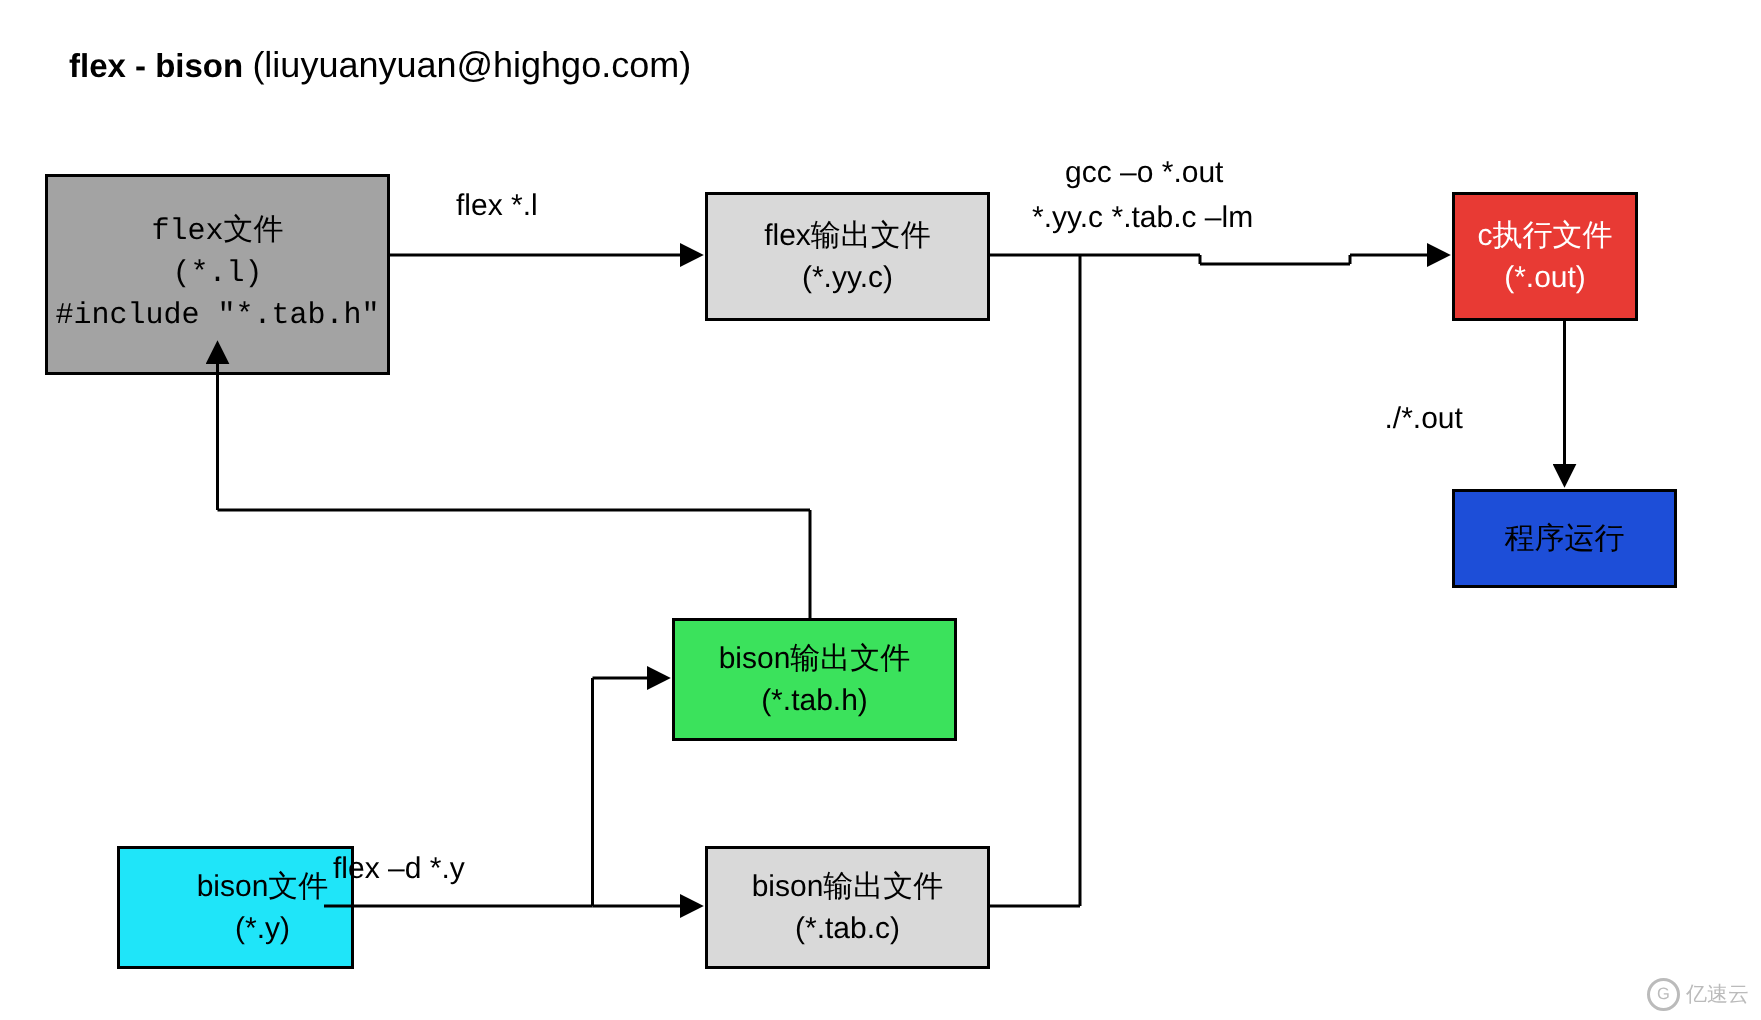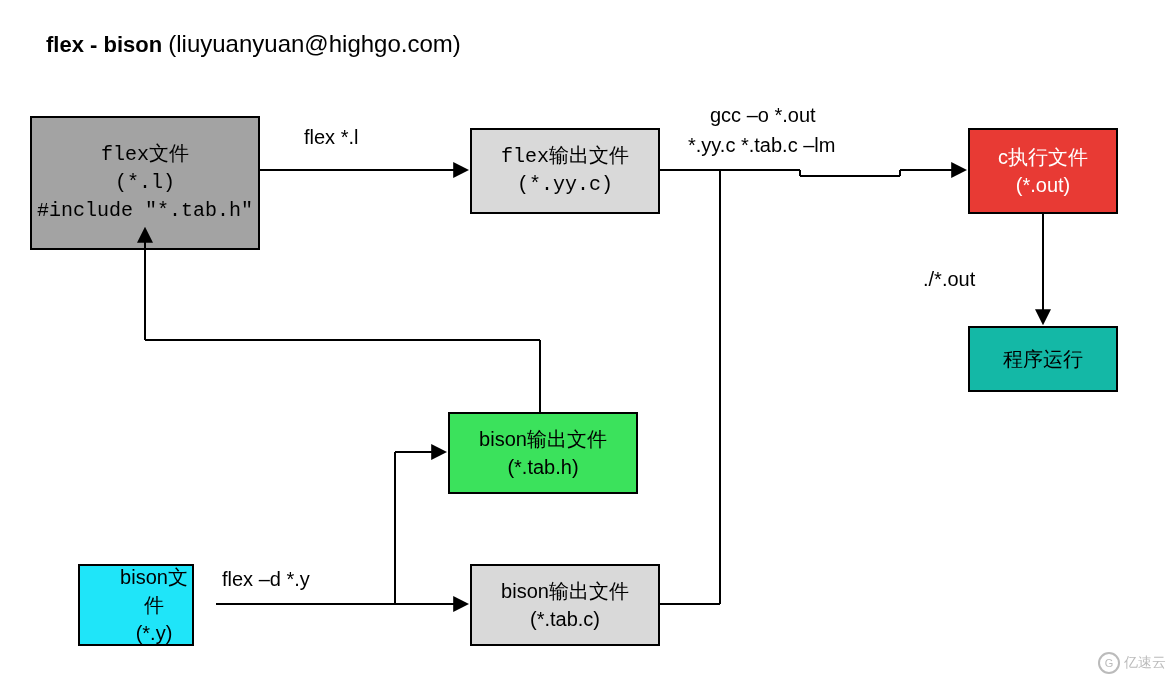--- a/index.html
+++ b/index.html
@@ -75,45 +75,45 @@
   <span>flex - bison</span>
   <span class="sub">(liuyuanyuan@highgo.com)</span>
 </div>
 
 <div class="box" style="left:30px; top:116px; width:230px; height:134px; background:#a3a3a3;font-family:Liberation Mono, monospace;">
   <div>flex文件</div>
   <div>(*.l)</div>
   <div>#include "*.tab.h"</div>
 </div>
 
-<div class="box" style="left:470px; top:128px; width:190px; height:86px; background:#d9d9d9;font-family:Liberation Mono, monospace;">
+<div class="box" style="left:470px; top:128px; width:190px; height:86px; background:#d9d9d9;">
   <div>flex输出文件</div>
   <div>(*.yy.c)</div>
 </div>
 
-<div class="box" style="left:968px; top:128px; width:150px; height:86px; background:#e83a34; color:#fff;">
+<div class="box" style="left:968px; top:128px; width:124px; height:86px; background:#e83a34; color:#fff;">
   <div>c执行文件</div>
   <div>(*.out)</div>
 </div>
 
-<div class="box" style="left:968px; top:326px; width:150px; height:66px; background:#14b8a6;">
+<div class="box" style="left:968px; top:326px; width:150px; height:66px; background:#1d4ed8;">
   <div>程序运行</div>
 </div>
 
 <div class="box" style="left:448px; top:412px; width:190px; height:82px; background:#3be25c;">
   <div>bison输出文件</div>
   <div>(*.tab.h)</div>
 </div>
 
 <div class="box" style="left:470px; top:564px; width:190px; height:82px; background:#d9d9d9;">
   <div>bison输出文件</div>
   <div>(*.tab.c)</div>
 </div>
 
-<div class="box" style="left:78px; top:564px; width:116px; height:82px; background:#1fe5f9;padding-left:36px;">
+<div class="box" style="left:78px; top:564px; width:158px; height:82px; background:#1fe5f9;padding-left:36px;">
   <div>bison文件</div>
   <div>(*.y)</div>
 </div>
 
 <div class="label" style="left:280px; top:126px;margin-left:24px;">flex *.l</div>
 
 <div class="label" style="left:710px; top:104px;">gcc –o *.out</div>
 <div class="label" style="left:688px; top:134px;">*.yy.c  *.tab.c –lm</div>
 
 <div class="label" style="left:923px; top:268px;">./*.out</div>

